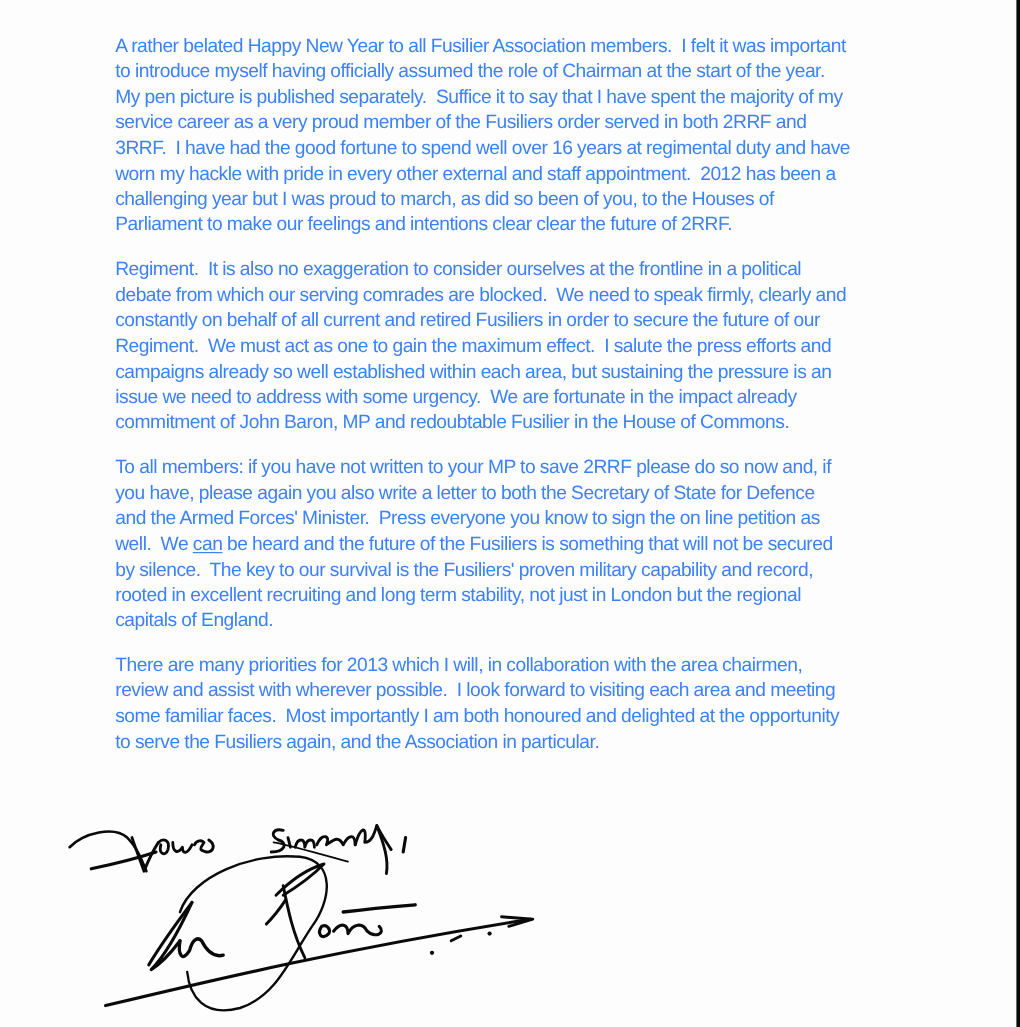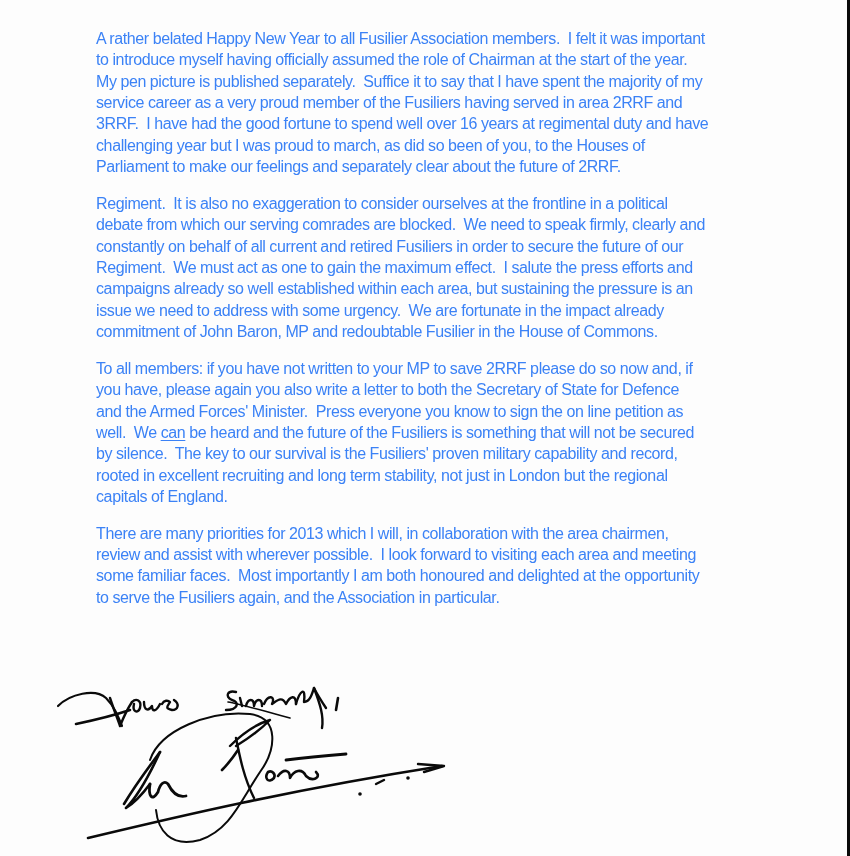--- a/index.html
+++ b/index.html
@@ -67,24 +67,25 @@
 <body>
 
 <div class="page">
 
   <div class="letter-body">
 
     <p class="para">
       <span class="line">A rather belated Happy New Year to all Fusilier Association members.  I felt it was important</span>
       <span class="line">to introduce myself having officially assumed the role of Chairman at the start of the year.</span>
       <span class="line">My pen picture is published separately.  Suffice it to say that I have spent the majority of my</span>
-      <span class="line">service career as a very proud member of the Fusiliers having served in area 2RRF and</span>
+      <span class="line">service career as a very proud member of the Fusiliers order served in both 2RRF and</span>
       <span class="line">3RRF.  I have had the good fortune to spend well over 16 years at regimental duty and have</span>
+      <span class="line">worn my hackle with pride in every other external and staff appointment.  2012 has been a</span>
       <span class="line">challenging year but I was proud to march, as did so been of you, to the Houses of</span>
-      <span class="line">Parliament to make our feelings and separately clear about the future of 2RRF.</span>
+      <span class="line">Parliament to make our feelings and intentions clear clear the future of 2RRF.</span>
     </p>
 
     <p class="para">
       <span class="line">Regiment.  It is also no exaggeration to consider ourselves at the frontline in a political</span>
       <span class="line">debate from which our serving comrades are blocked.  We need to speak firmly, clearly and</span>
       <span class="line">constantly on behalf of all current and retired Fusiliers in order to secure the future of our</span>
       <span class="line">Regiment.  We must act as one to gain the maximum effect.  I salute the press efforts and</span>
       <span class="line">campaigns already so well established within each area, but sustaining the pressure is an</span>
       <span class="line">issue we need to address with some urgency.  We are fortunate in the impact already</span>
       <span class="line">commitment of John Baron, MP and redoubtable Fusilier in the House of Commons.</span>

